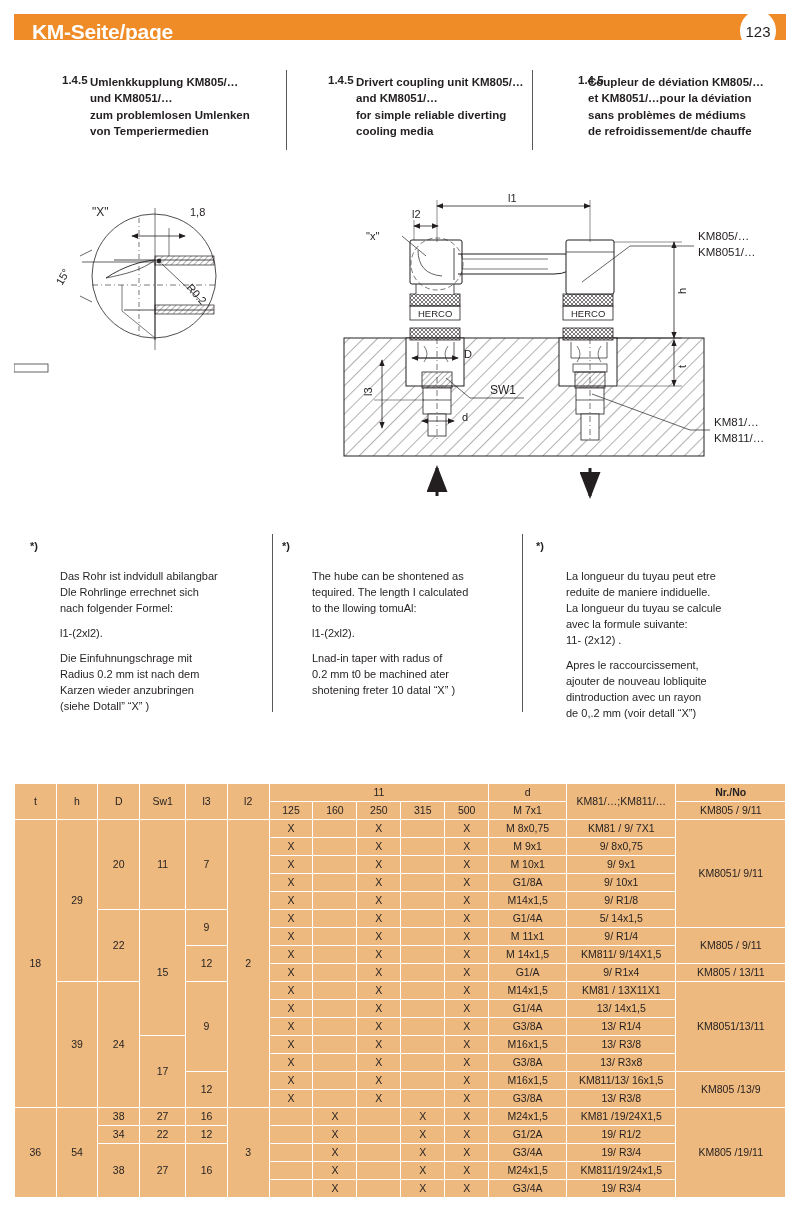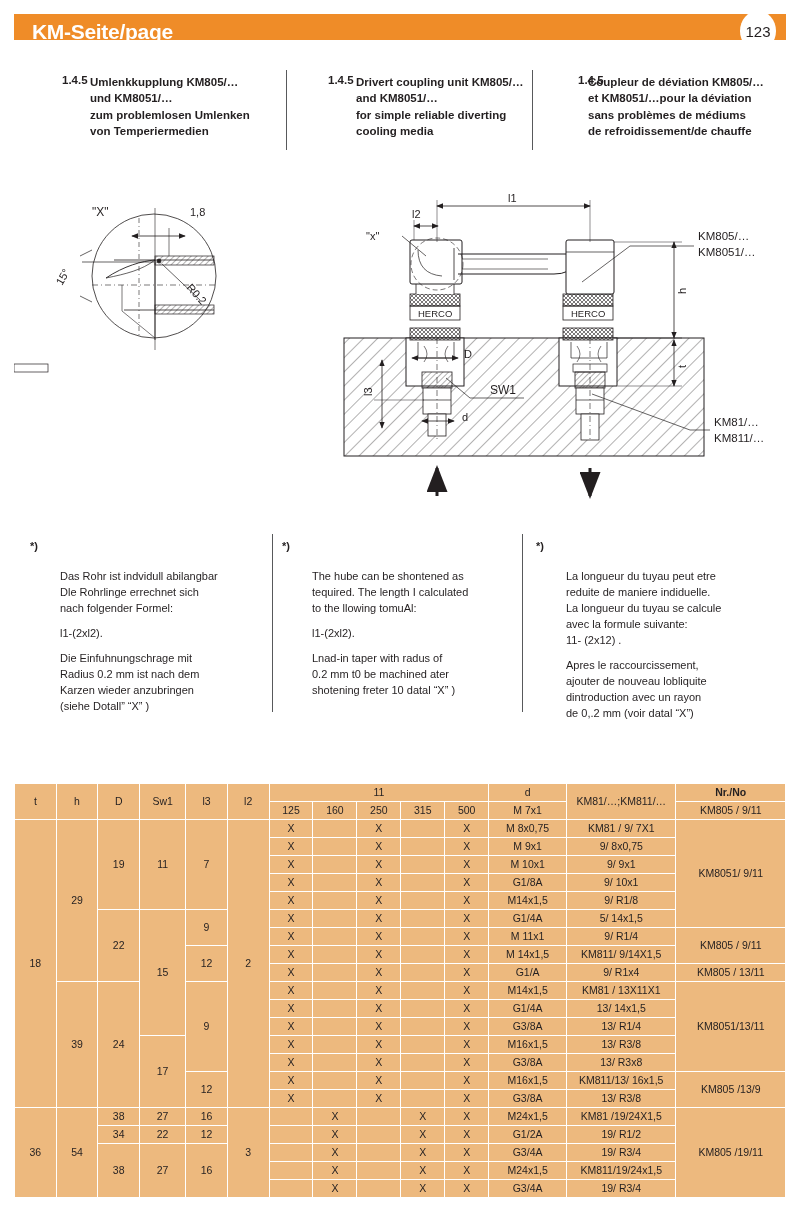--- a/index.html
+++ b/index.html
@@ -331,21 +331,21 @@
     <div class="note-star">*)</div>
     <div class="note-body">
       <p style="white-space:pre-line">La longueur du tuyau peut etre
 reduite de maniere indiduelle.
 La longueur du tuyau se calcule
 avec la formule suivante:
   11- (2x12) .</p>
       <p style="white-space:pre-line">Apres le raccourcissement,
 ajouter de nouveau lobliquite
 dintroduction avec un rayon
-de 0,.2 mm (voir datal   “X”)</p>
+de 0,.2 mm (voir detall   “X”)</p>
     </div>
   </div>
 </div>
 
 <div class="tbl-wrap">
   <table class="spec">
     <colgroup>
       <col class="c-t">
         <col class="c-h">
         <col class="c-D">
@@ -381,21 +381,21 @@
         <th>315</th>
         <th>500</th>
         <th>M  7x1</th>
         <th>KM805 / 9/11</th>
       </tr>
     </thead>
     <tbody id="tbody">
         <tr>
           <td rowspan="16">18</td>
           <td rowspan="9">29</td>
-          <td rowspan="5">19</td>
+          <td rowspan="5">20</td>
           <td rowspan="5">11</td>
           <td rowspan="5">7</td>
           <td rowspan="16">2</td>
           <td>X</td>
           <td></td>
           <td>X</td>
           <td></td>
           <td>X</td>
           <td>M  8x0,75</td>
           <td class="rt">KM81  /  9/  7X1</td>

